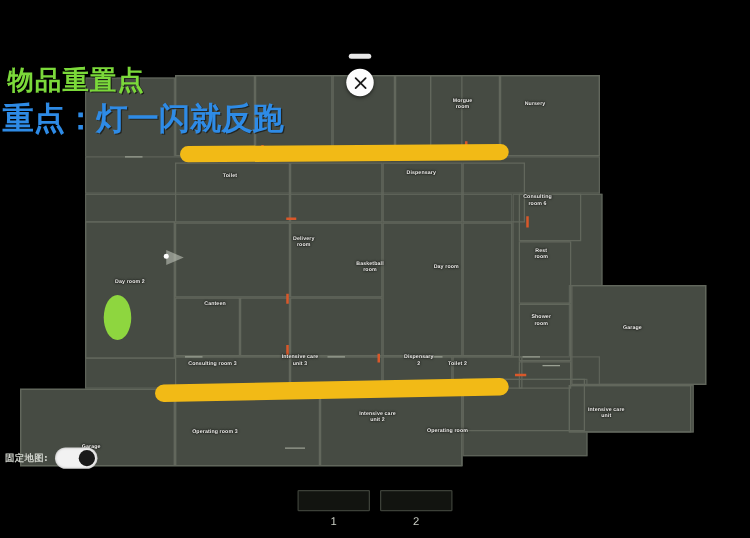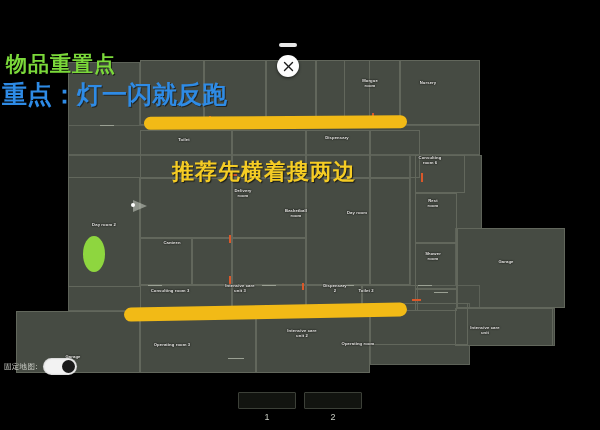--- a/index.html
+++ b/index.html
@@ -147,20 +147,21 @@
     position: absolute;
     left: 4px; top: 358px;
     display: flex; align-items: center;
     gap: 5px;
   }
   #fixmap-label {
     color: #cfd2cb;
     font-family: "DejaVu Sans", sans-serif;
     font-size: 7.5px;
     letter-spacing: .3px;
+    font-weight: bold;
   }
   #fixmap-toggle {
     width: 34px; height: 17px;
     border-radius: 9px;
     background: #f2f2f2;
     position: relative;
     cursor: pointer;
     box-shadow: inset 0 0 2px rgba(0,0,0,.35);
   }
   #fixmap-knob {
@@ -315,21 +316,20 @@
 
   <div id="player-marker"></div>
   <div id="view-cone"></div>
   <div id="view-dot"></div>
 
   <div class="stroke" style="left:144px; top:116px; width:263px; height:13px; transform: rotate(-0.4deg);"></div>
   <div class="stroke" style="left:124px; top:305px; width:283px; height:14px; transform: rotate(-1.1deg);"></div>
 
   <div class="overlay-text" id="ov-green">物品重置点</div>
   <div class="overlay-text" id="ov-blue">重点：灯一闪就反跑</div>
-  <div class="overlay-text" id="ov-yellow-1">推荐先横着搜两边</div>
 
   <div id="drag-pill"></div>
   <div id="close-btn">
     <svg width="11" height="11" viewBox="0 0 11 11" aria-hidden="true">
       <line x1="1.5" y1="1.5" x2="9.5" y2="9.5" stroke="#1a1a1a" stroke-width="1.4" stroke-linecap="round"></line>
       <line x1="9.5" y1="1.5" x2="1.5" y2="9.5" stroke="#1a1a1a" stroke-width="1.4" stroke-linecap="round"></line>
     </svg>
   </div>
 
   <div id="fixmap-row">

